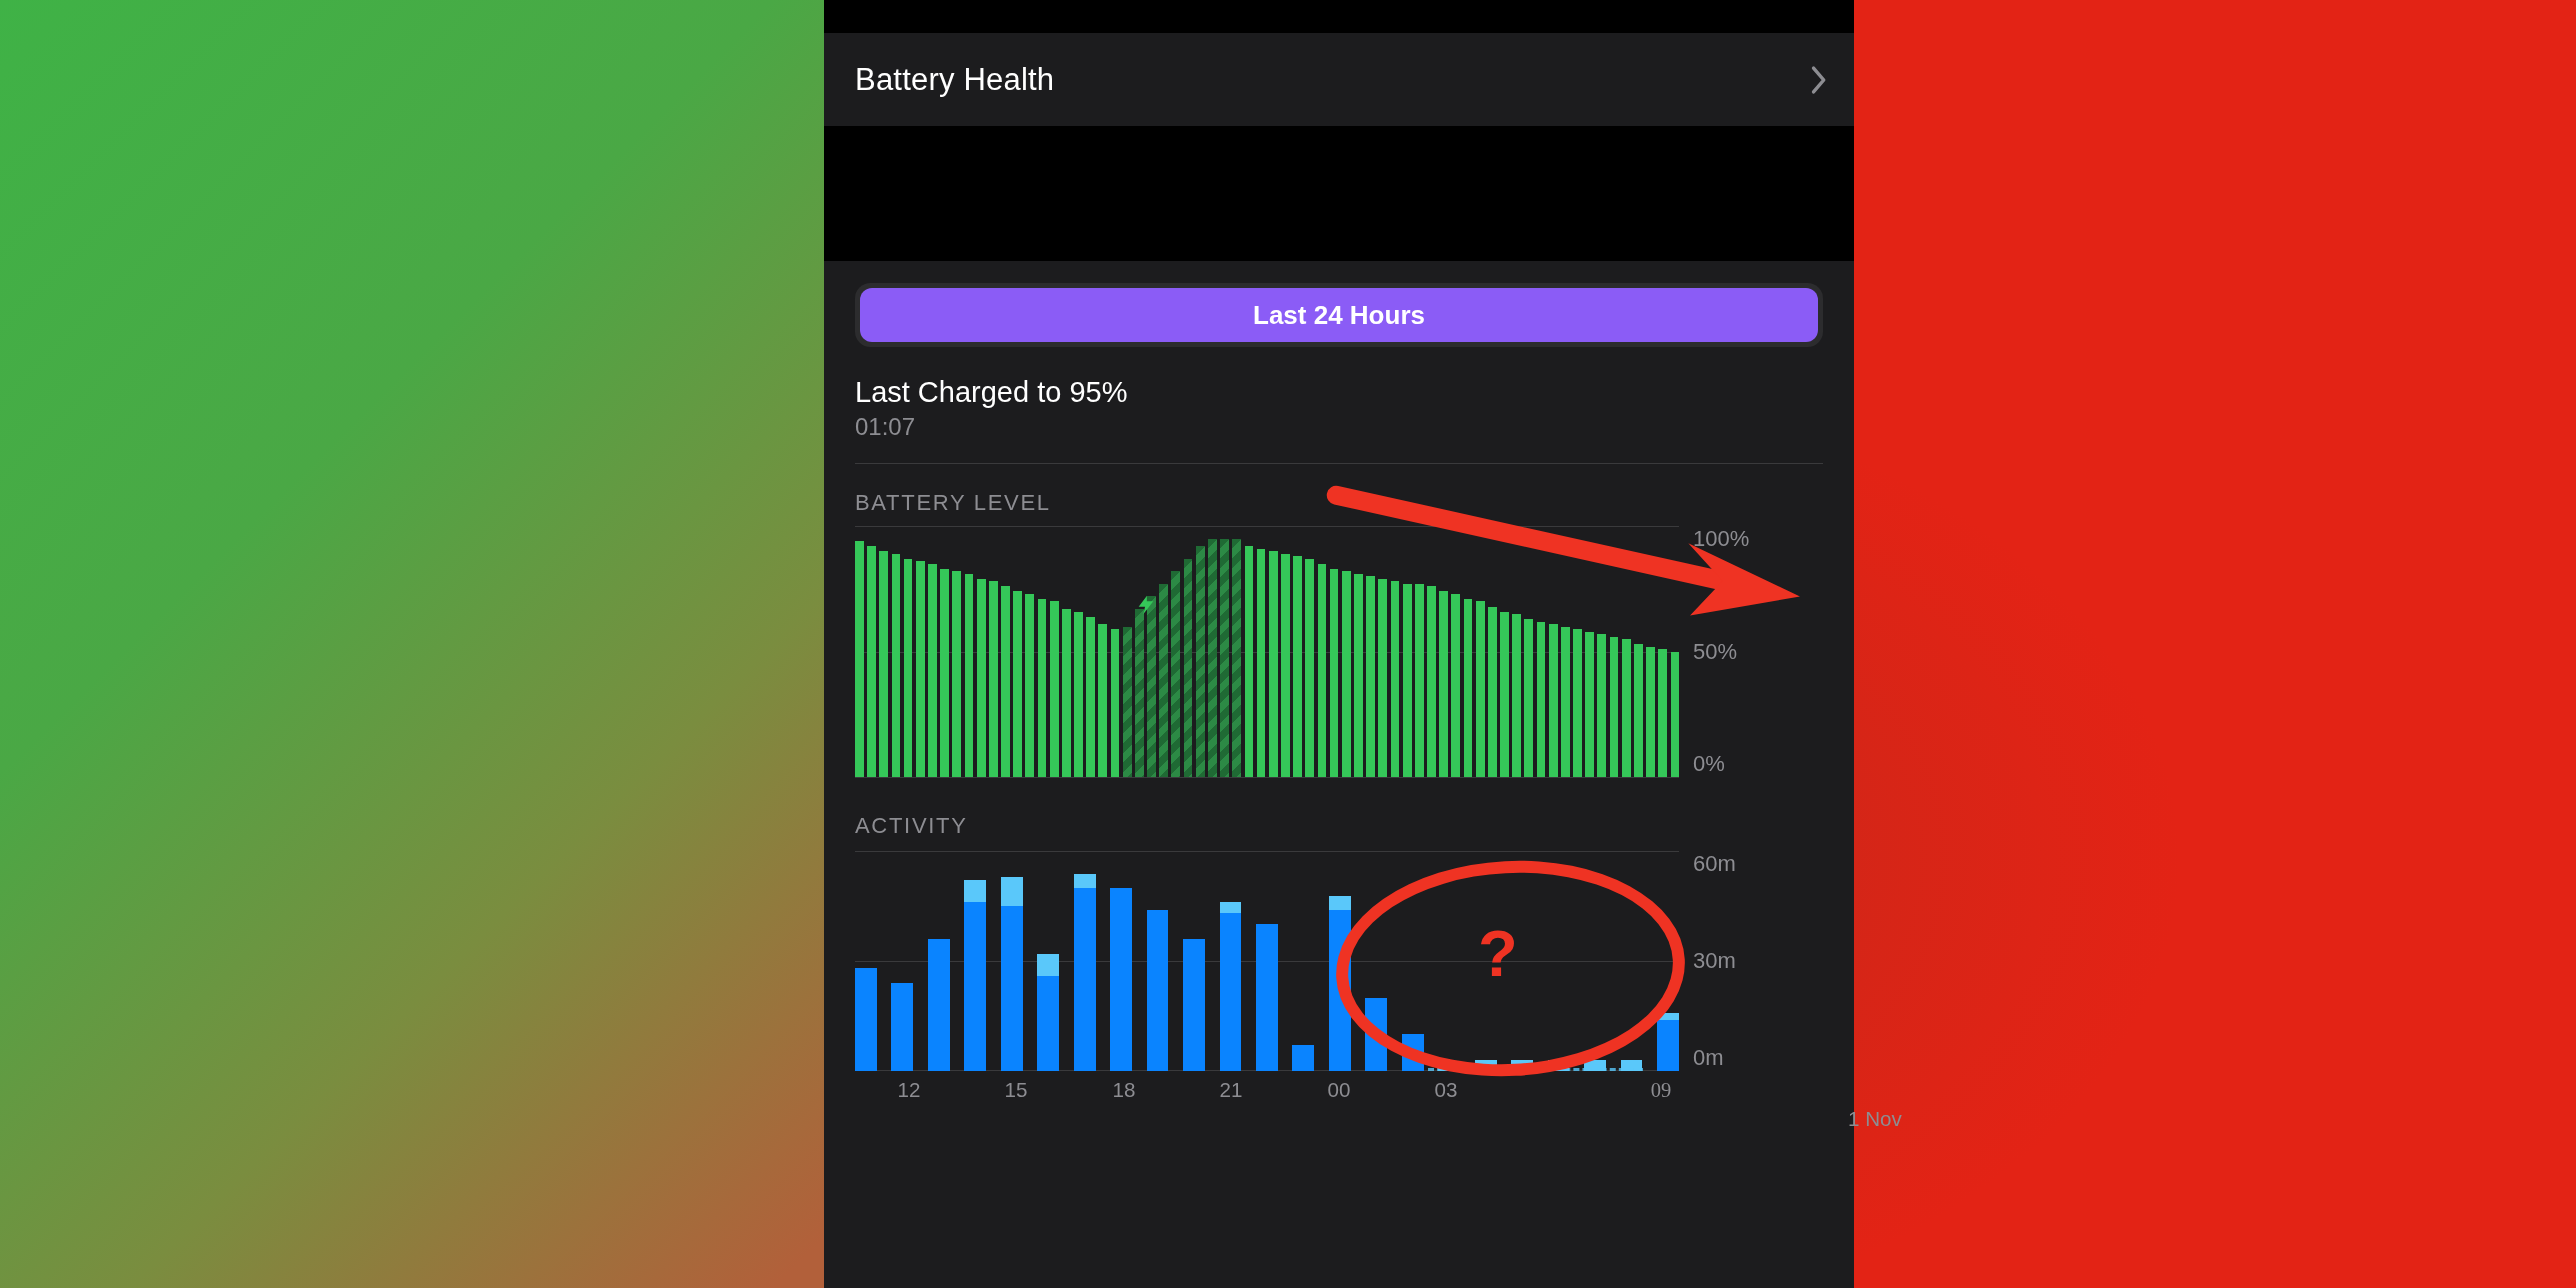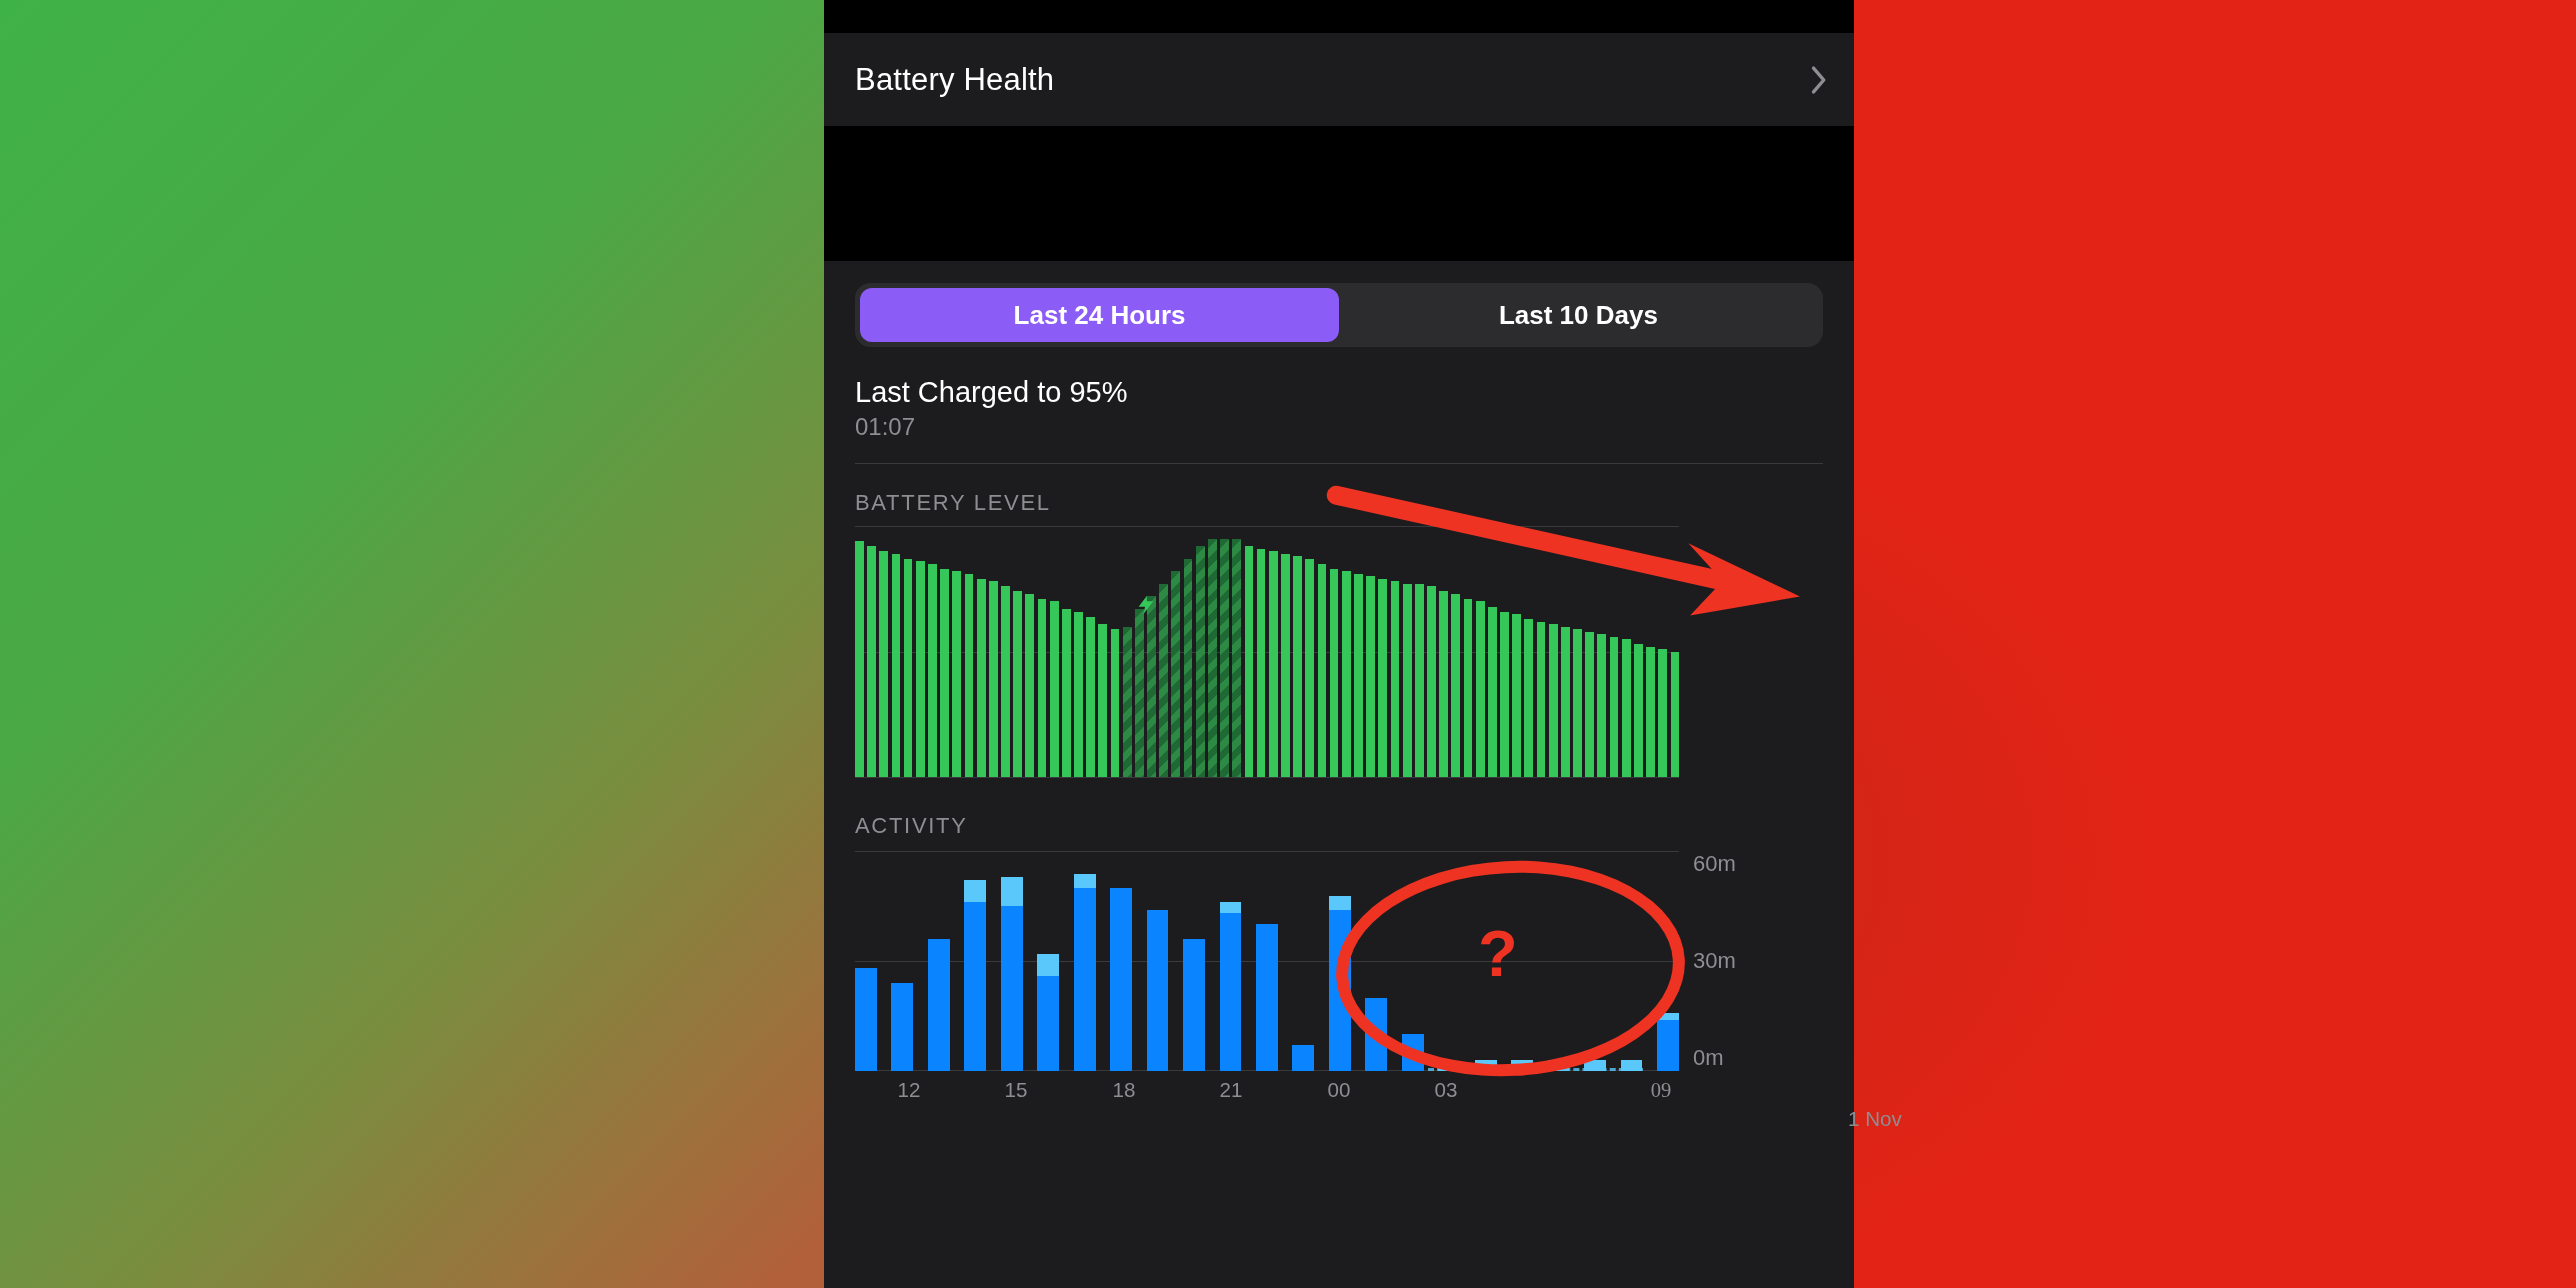--- a/index.html
+++ b/index.html
@@ -77,21 +77,20 @@
         <svg width="17" height="29" viewBox="0 0 20 34">
             <path d="M3 3 L15 17 L3 31" stroke="#8d8d92" stroke-width="4" fill="none" stroke-linecap="round" stroke-linejoin="round"></path>
           </svg>
       </span>
     </div>
 
     <div class="panel">
 
       <div class="seg">
         <div class="opt sel">Last 24 Hours</div>
-        <div class="opt">Last 10 Days</div>
       </div>
 
       <div class="lc-title">Last Charged to 95%</div>
       <div class="lc-time">01:07</div>
       <div class="hr"></div>
 
       <div class="sect-label">BATTERY LEVEL</div>
       <div class="chartwrap">
         <div class="chart batt" id="batt-chart">
           <div class="grid" style="top:0"></div>
@@ -166,20 +165,25 @@
               <div class="bbar" style="height: 130px;"></div>
               <div class="bbar" style="height: 128px;"></div>
               <div class="bbar" style="height: 125px;"></div>
             </div>
           <span class="bolt" id="bolt" style="left: 280px; top: 68px;">
             <svg viewBox="0 0 24 24" width="22" height="22">
                 <path fill="#35c759" d="M13 2 L4 14 H11 L9 22 L20 8 H13 Z"></path>
               </svg>
           </span>
         </div>
+        <div class="yaxis" style="height:251px">
+          <span class="ylbl">100%</span>
+          <span class="ylbl">50%</span>
+          <span class="ylbl">0%</span>
+        </div>
 
         <svg class="arrow" style="left:464px;top:-48px" width="481" height="146" viewBox="0 0 560 170">
           <defs></defs>
           <line x1="20" y1="20" x2="470" y2="120" stroke="#ef3323" stroke-width="22" stroke-linecap="round"></line>
           <polygon points="470,120 430,76 560,138 432,160" fill="#ef3323"></polygon>
         </svg>
       </div>
 
       <div class="sect-label" style="margin-top:36px">ACTIVITY</div>
       <div class="chartwrap">

